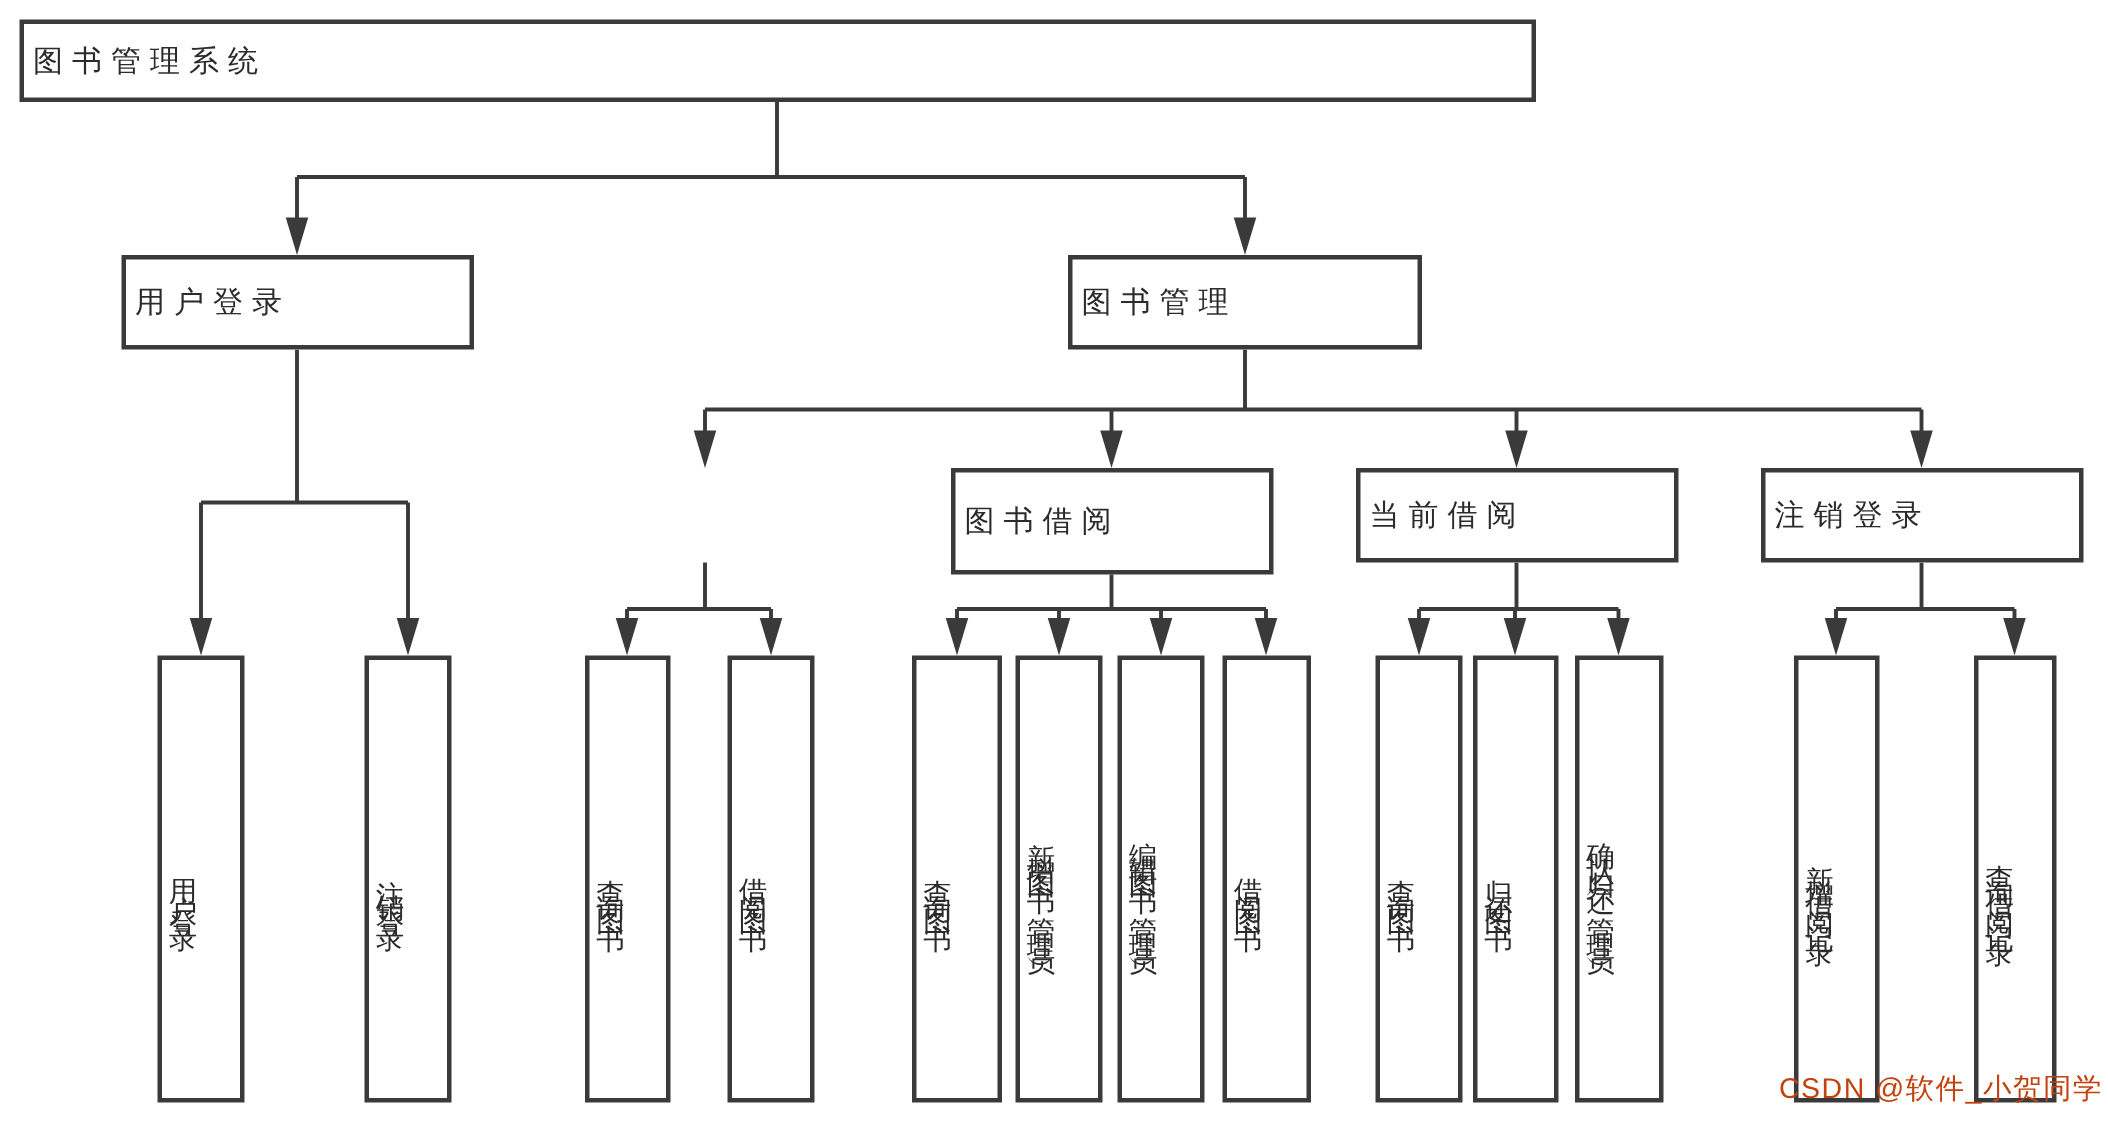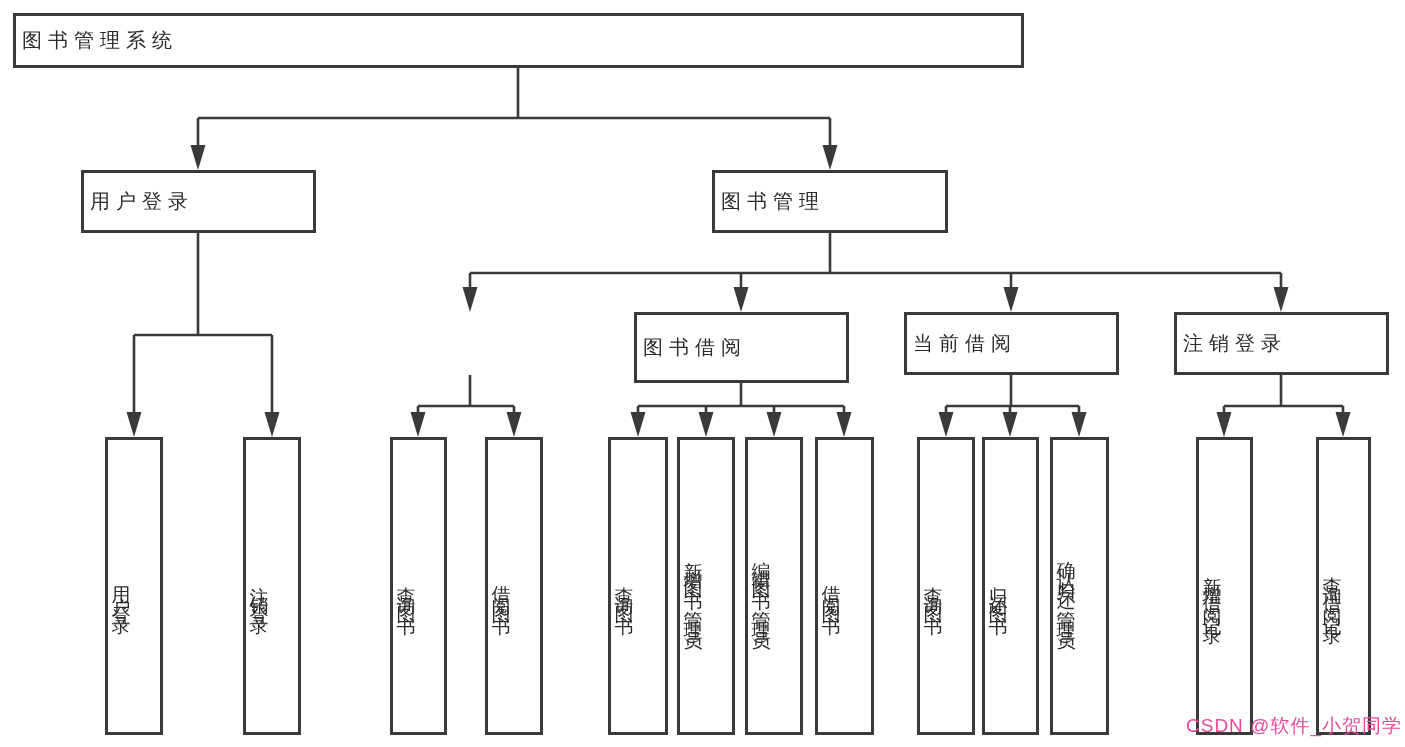--- a/index.html
+++ b/index.html
@@ -40,21 +40,21 @@
     letter-spacing: 10px;
     padding-top: 10px;
     white-space: nowrap;
   }
   .watermark {
     position: absolute;
     left: 1186px;
     top: 713px;
     font-size: 19px;
     letter-spacing: 1px;
-    color: #ec4899;
+    color: #c2410c;
     white-space: nowrap;
     z-index: 5;
   }
 </style>
 </head>
 <body>
 
 <div class="canvas">
 
   <svg class="connectors" viewBox="0 0 1405 747" xmlns="http://www.w3.org/2000/svg">

